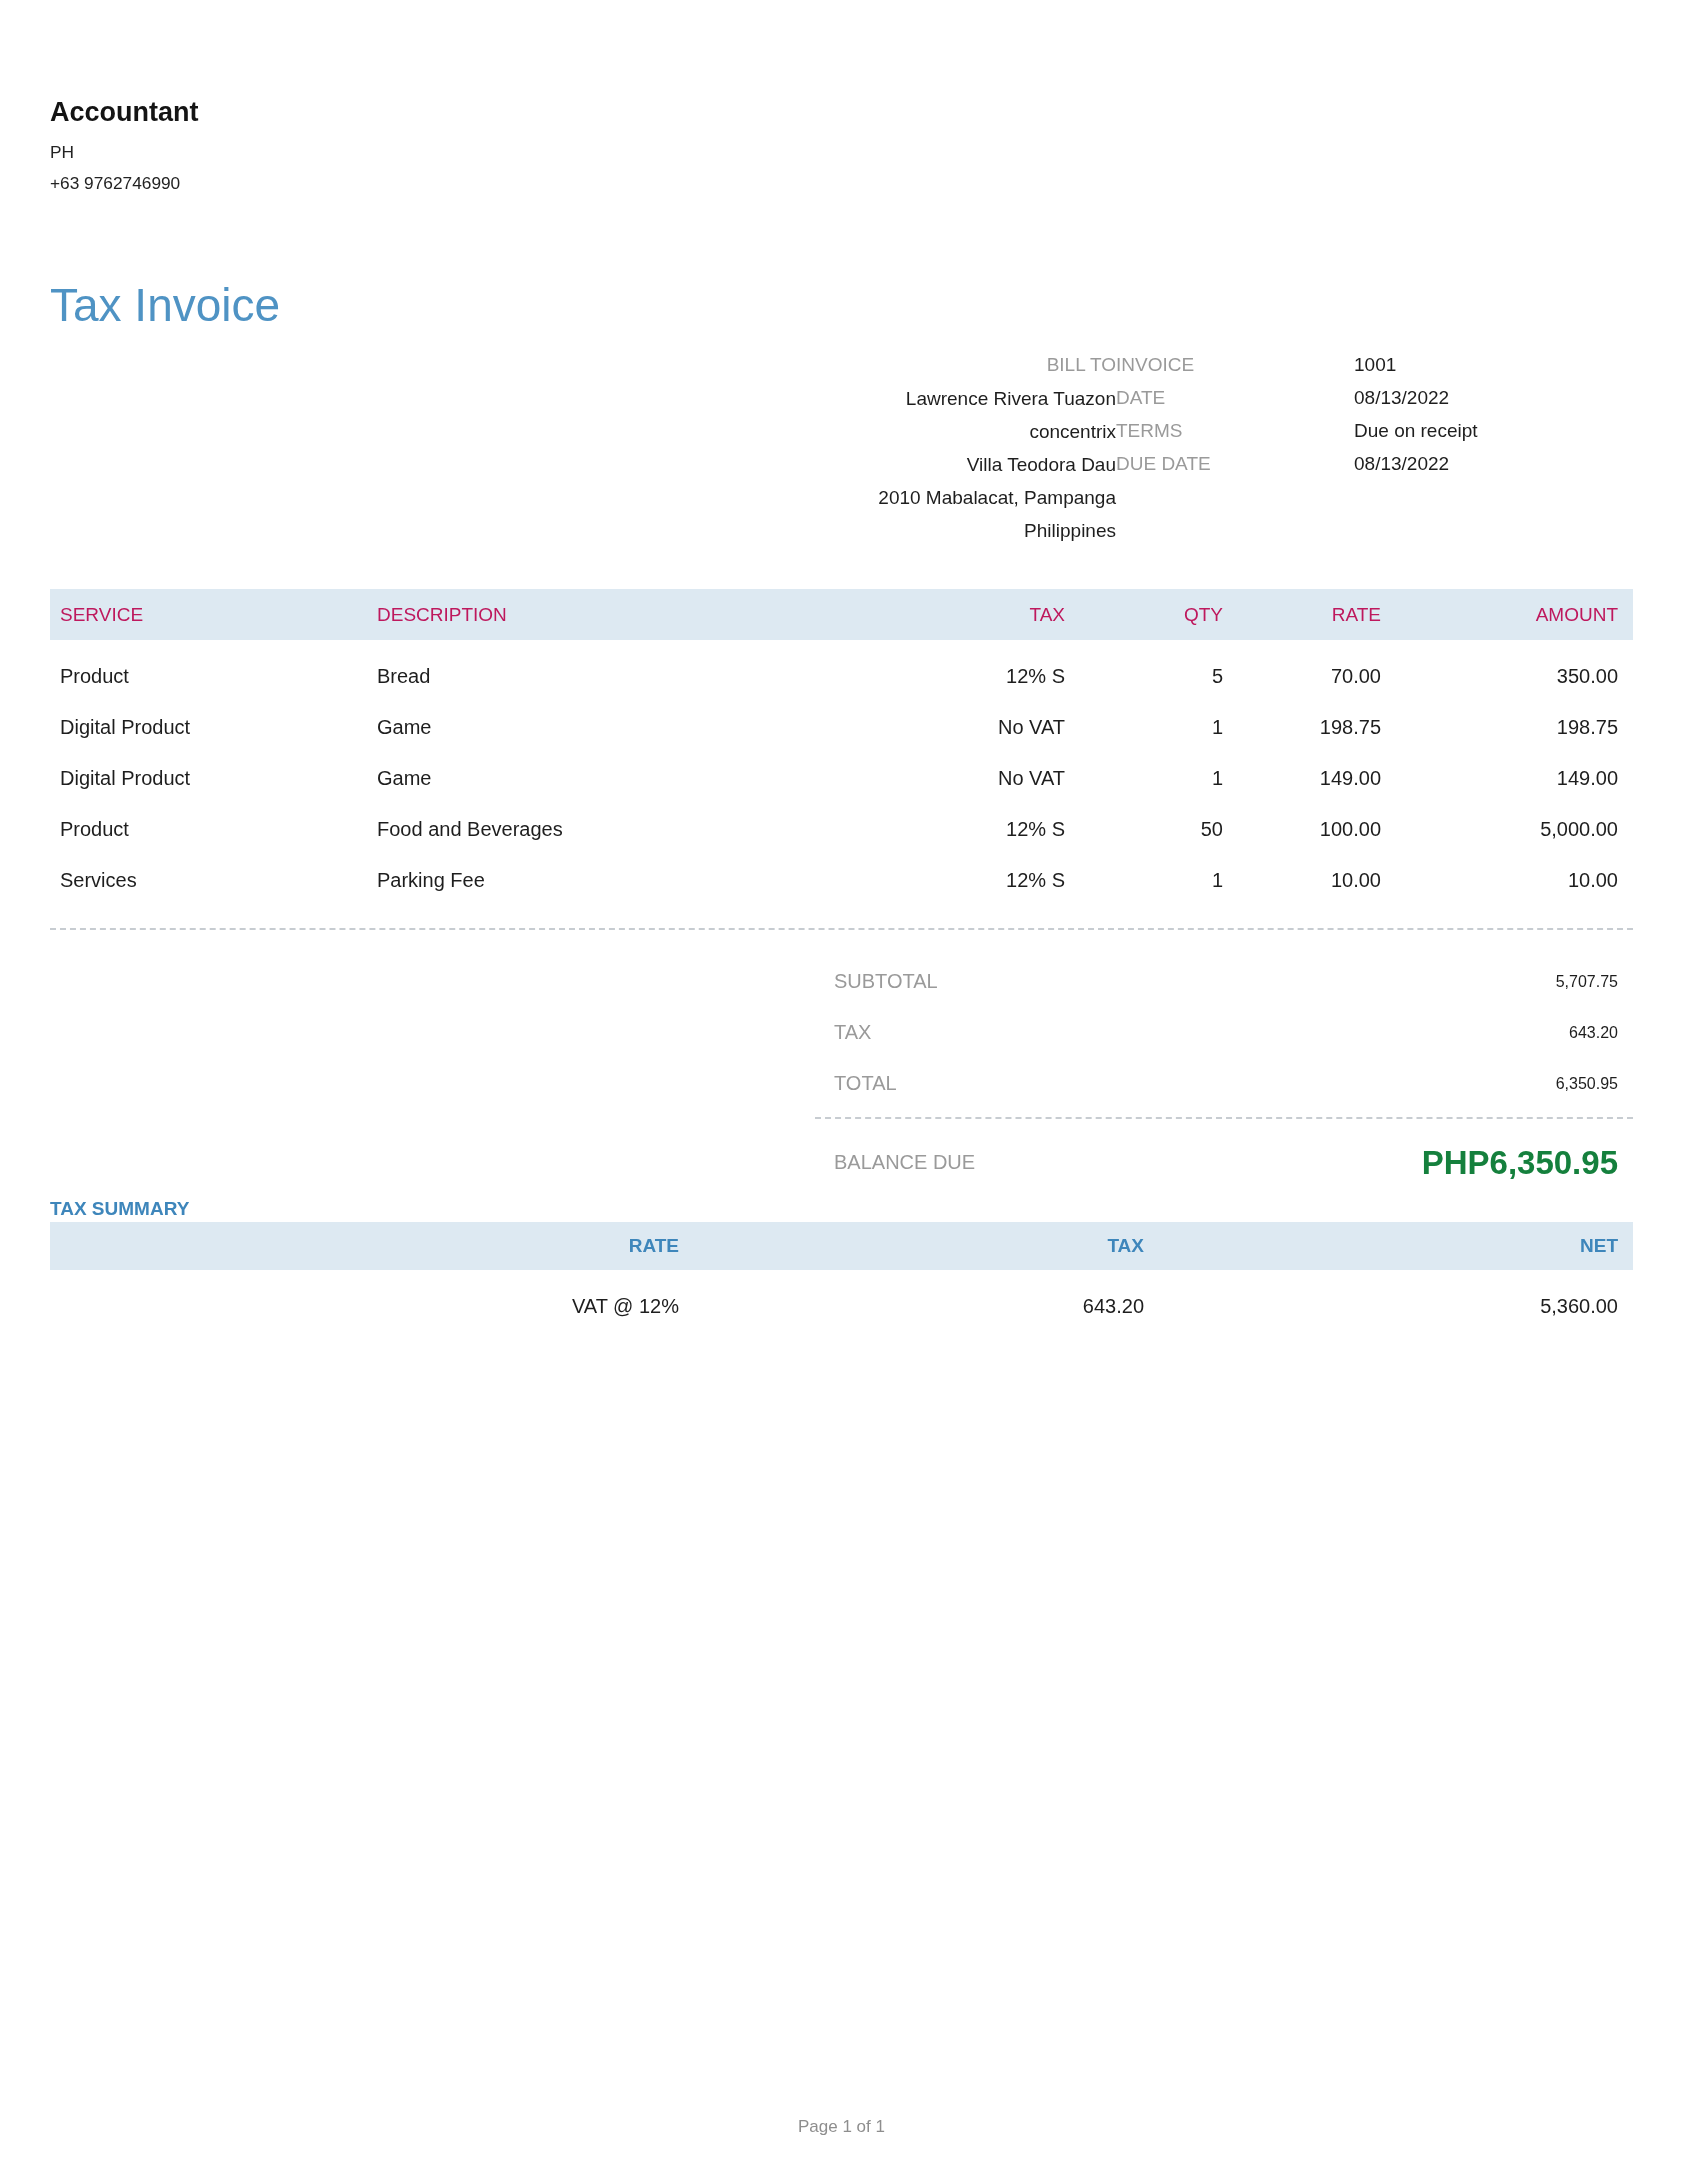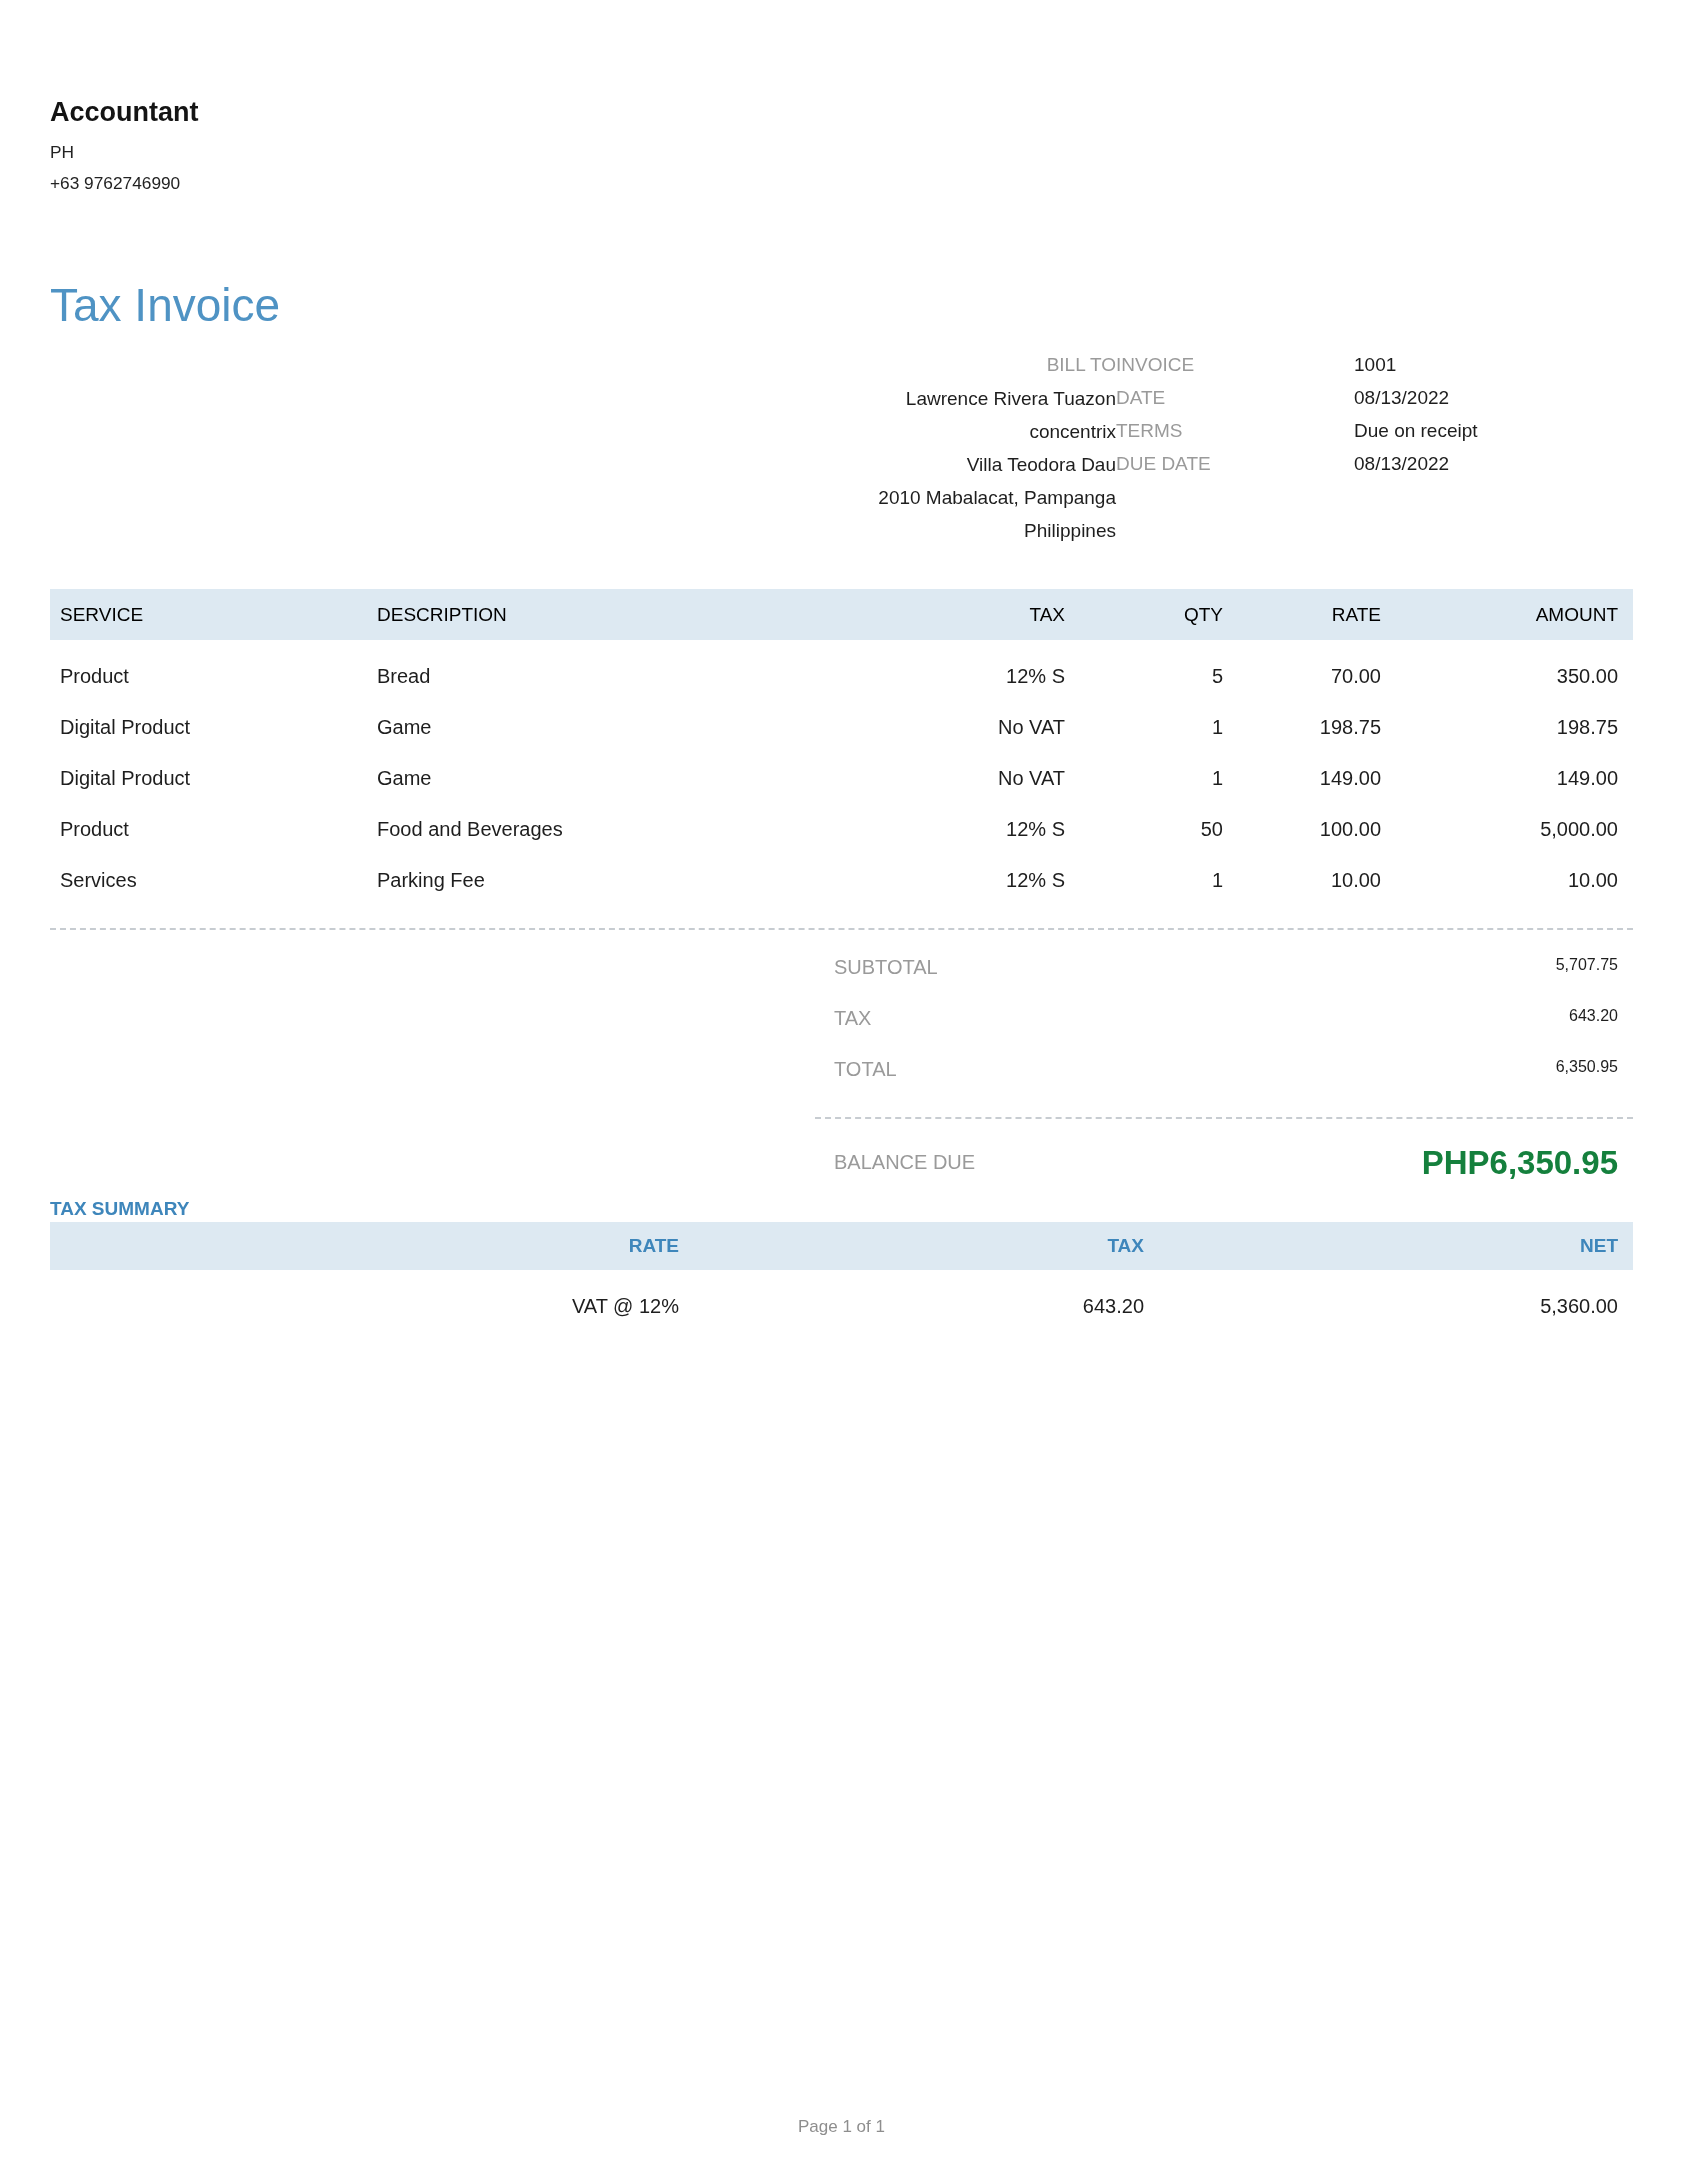--- a/index.html
+++ b/index.html
@@ -27,38 +27,38 @@
   .gray-label { color: #9a9a9a; }
   .bill-to-label { font-size: 19px; line-height: 27px; margin-bottom: 4px; }
   .bill-line { font-size: 19px; line-height: 33px; }
   .meta { width: 517px; margin-top: -3px; font-size: 19px; }
   .meta-row { display: flex; line-height: 33px; }
   .meta-label { width: 238px; color: #9a9a9a; }
   .meta-value { color: #1e1e1e; }
 
   
   .items { margin-top: 42px; }
-  .t-head { display: flex; align-items: center; height: 51px; background: #dde9f2; color: #000000; font-size: 19px; }
+  .t-head { display: flex; align-items: center; height: 51px; background: #dde9f2; color: #be185d; font-size: 19px; }
   .t-body { padding-top: 11px; }
   .t-row { display: flex; align-items: center; height: 51px; font-size: 20px; }
   .c-service { width: 327px; padding-left: 10px; box-sizing: border-box; }
   .c-desc { width: 366px; }
   .c-tax { width: 322px; text-align: right; }
   .c-qty { width: 158px; text-align: right; }
   .c-rate { width: 158px; text-align: right; }
   .c-amount { flex: 1; text-align: right; padding-right: 15px; }
 
   
   .dashed { border-top: 2px dashed #c7ccd1; height: 0; }
   .dashed.full { margin-top: 22px; }
   .dashed.partial { margin-left: 765px; margin-top: 8px; }
 
   
   .totals { margin-top: 26px; }
-  .totals-row { display: flex; justify-content: space-between; height: 51px; margin-left: 784px; }
+  .totals-row { display: flex; justify-content: space-between; align-items: center; height: 51px; margin-left: 784px; }
   .totals-label { font-size: 20px; color: #9a9a9a; }
   .totals-value { font-size: 16px; padding-right: 15px; }
 
   .balance-row { display: flex; justify-content: space-between; align-items: center; height: 59px; margin-left: 784px; margin-top: 14px; }
   .balance-label { font-size: 20px; color: #9a9a9a; }
   .balance-value { font-size: 33px; font-weight: bold; color: #15803d; padding-right: 15px; }
 
   
   .tax-summary { margin-top: 4px; }
   .ts-title { font-size: 19px; line-height: 26px; font-weight: bold; color: #3e86bb; }

